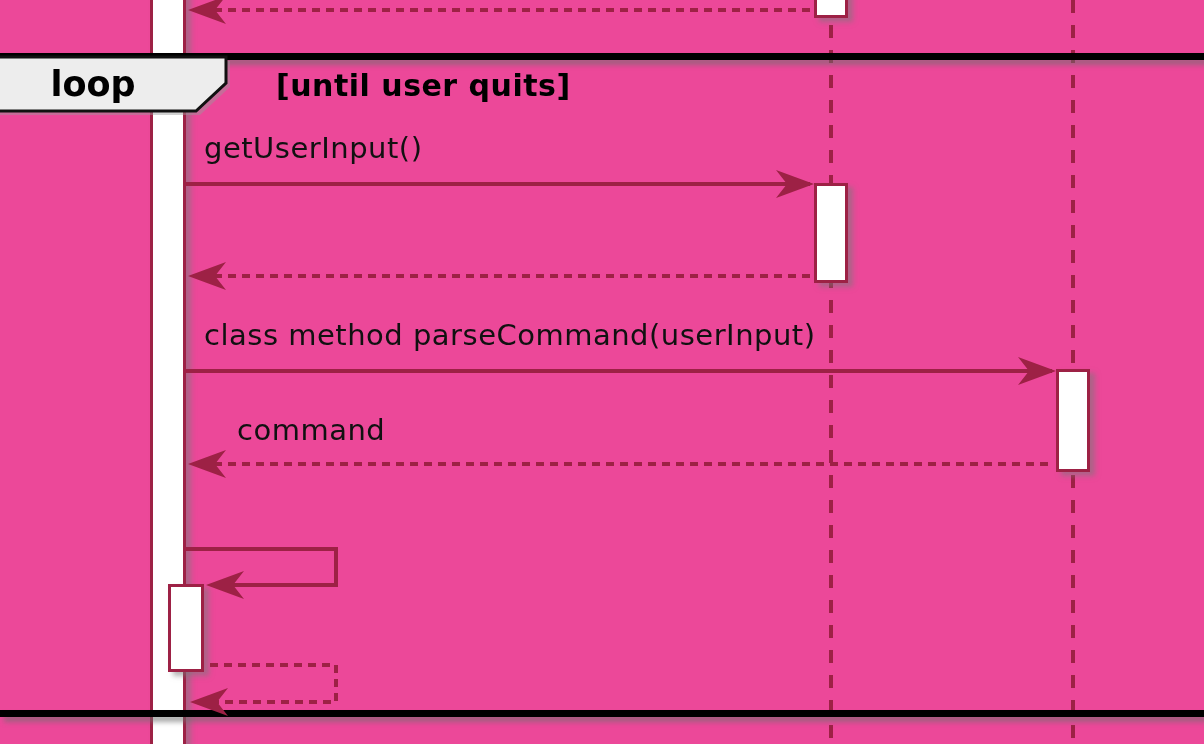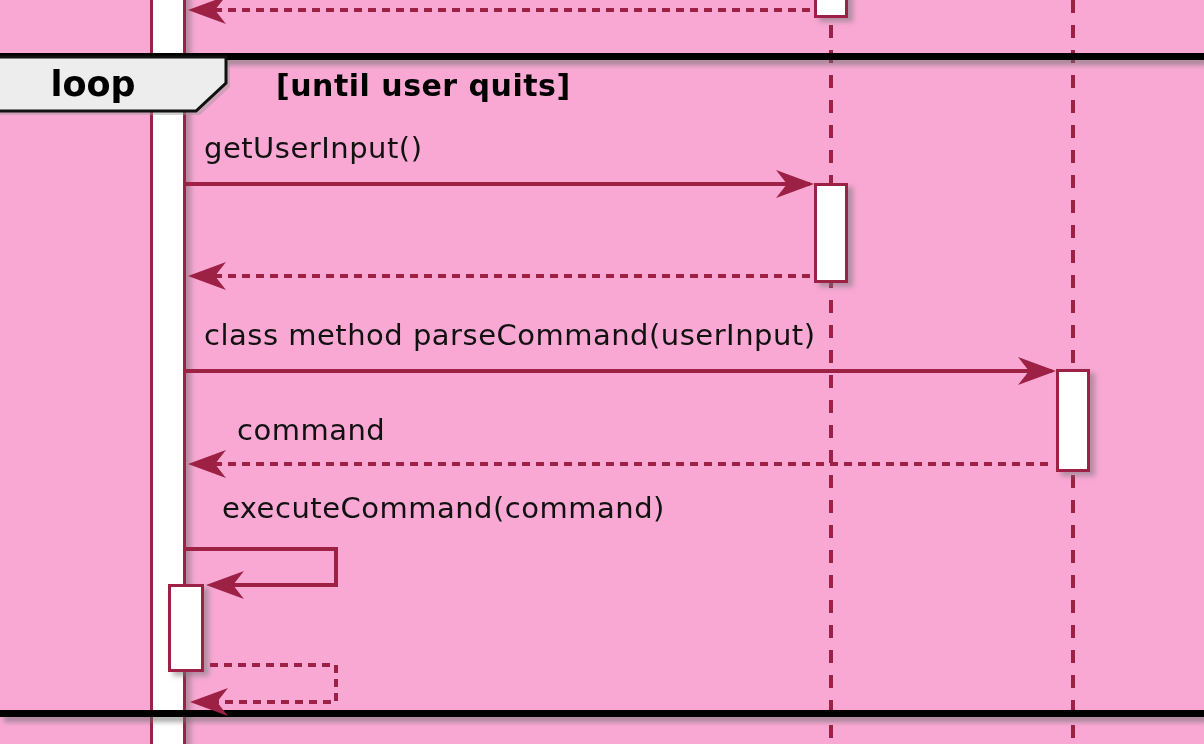--- a/index.html
+++ b/index.html
@@ -1,20 +1,20 @@
 <!DOCTYPE html>
 <html><head>
 <meta charset="utf-8">
 <style>
   html,body{margin:0;padding:0;background:#fff;}
   #canvas{
     position:relative;
     width:1204px;height:744px;
     overflow:hidden;
-    background:#f9a8d4;
+    background:#ec4899;
     font-family:"DejaVu Sans","Liberation Sans",sans-serif;
   }
   svg{position:absolute;left:0;top:0;overflow:visible;}
   #lifeline-layer{z-index:1;}
   .activation{
     position:absolute;
     background:#ffffff;
     border:3px solid #9d2145;
     box-shadow:5px 4px 5px rgba(120,120,120,.55);
     z-index:2;
@@ -96,15 +96,14 @@
     <polygon points="-2,61 230,61 230,87 200,115 -2,115" fill="#999999" opacity="0.45"></polygon>
     <polygon points="-6,57 226,57 226,83 196,111 -6,111" fill="#ededed" stroke="#111" stroke-width="3"></polygon>
   </svg>
 
   <div id="loop-operator-label">loop</div>
   <div id="guard-label">[until user quits]</div>
 
   <div class="msg-label" style="left:204px;top:131px;">getUserInput()</div>
   <div class="msg-label" style="left:204px;top:318px;">class method parseCommand(userInput)</div>
   <div class="msg-label" style="left:237px;top:413px;">command</div>
-  <div class="msg-label" style="left:222px;top:491px;">executeCommand(command)</div>
 
 </div>
 
 </body></html>

